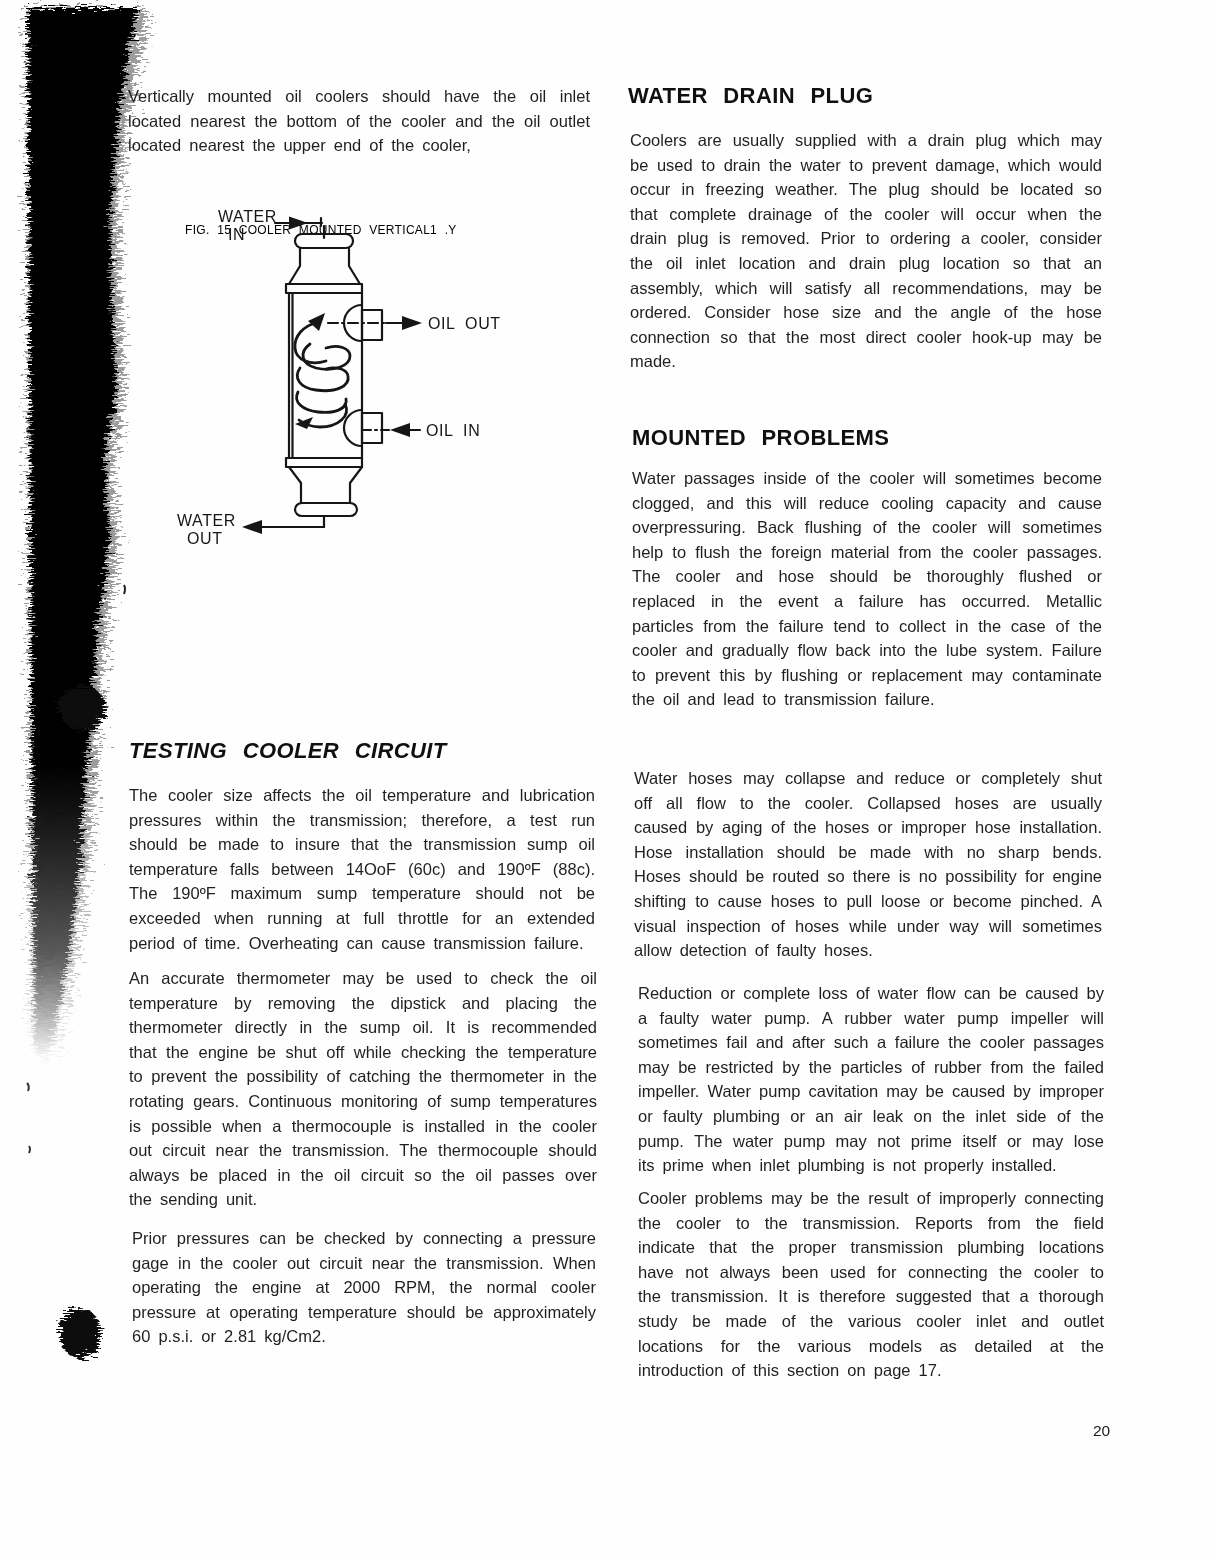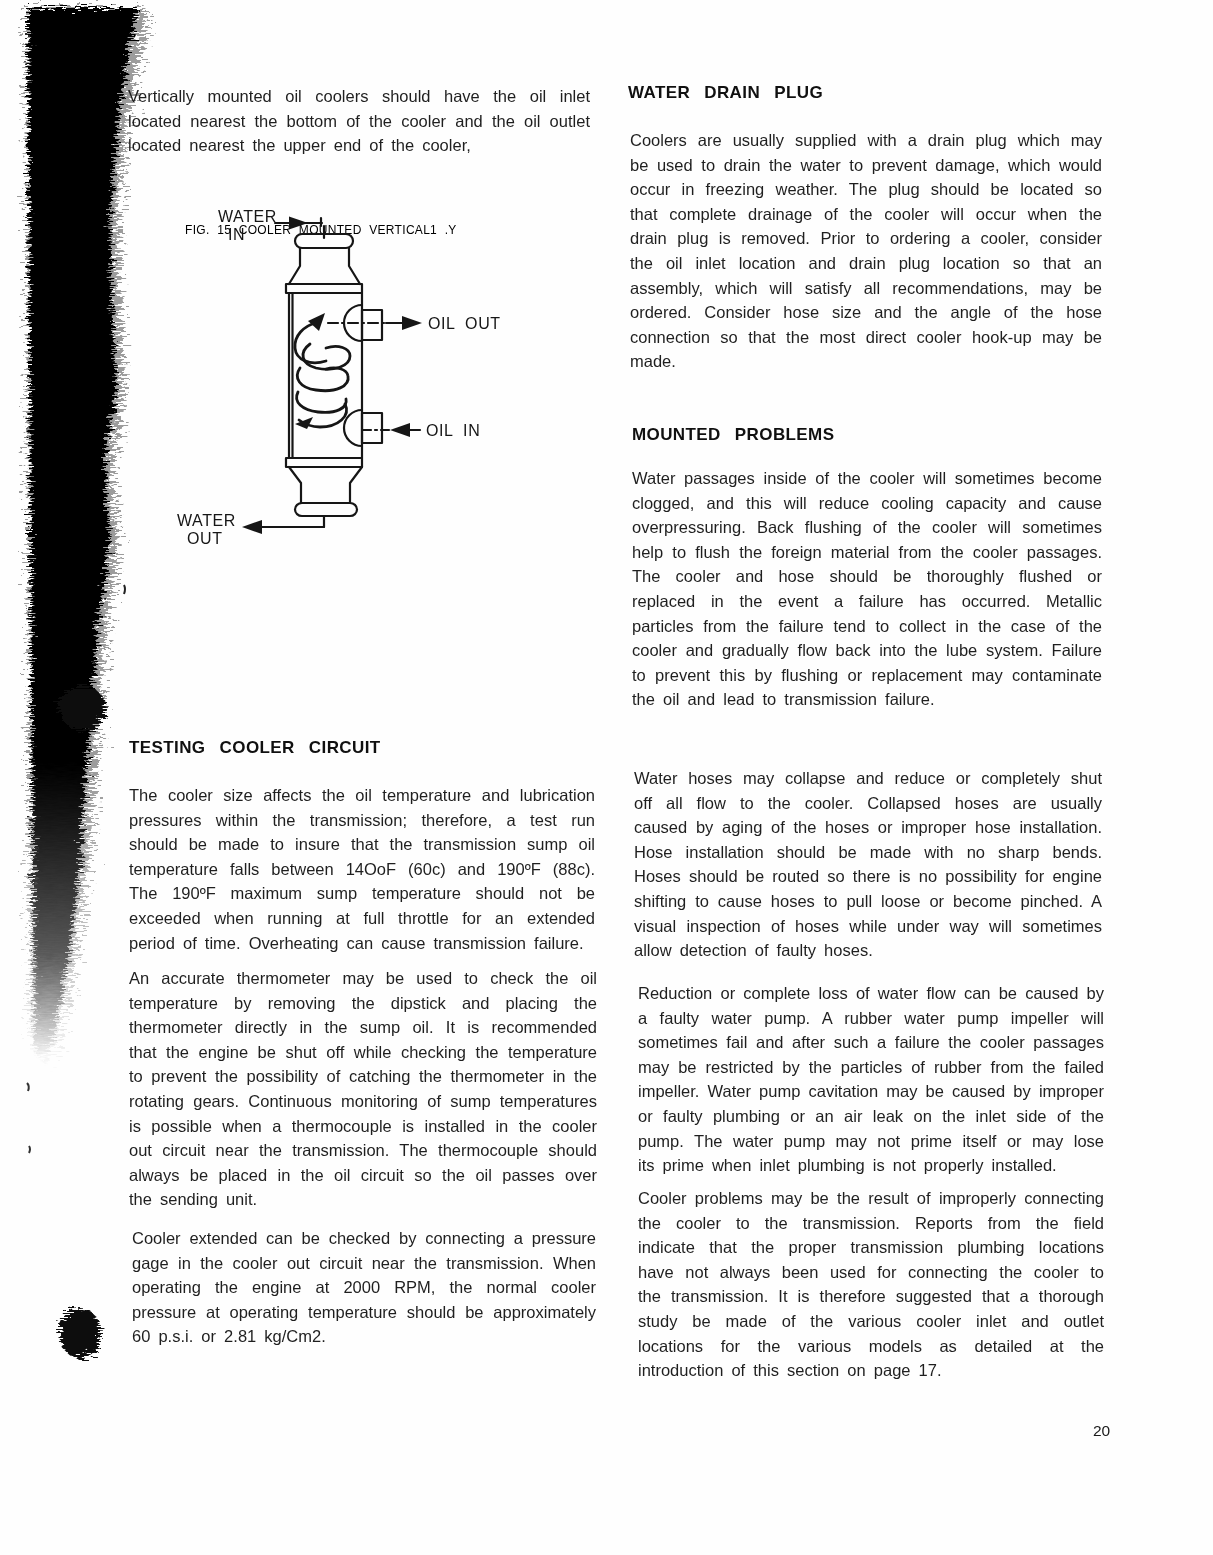--- a/index.html
+++ b/index.html
@@ -10,21 +10,21 @@
     color:#1e1e1e;
   }
   .body-text {
     position:absolute;
     font-size:16.5px; line-height:24.6px;
     text-align:justify; word-spacing:3.5px;
     color:#1f1f1f;
   }
   .heading {
     position:absolute;
-    font-size:17px; font-weight:700;
+    font-size:22px; font-weight:700;
     letter-spacing:0.4px; word-spacing:9px;
     color:#101010;
   }
   .caption {
     position:absolute;
     font-size:12px; letter-spacing:0.3px; word-spacing:4px;
     color:#000000;
     margin-top:44px;
   }
   .page-num {
@@ -141,27 +141,27 @@
     </g>
 
     <text x="218" y="222">WATER</text>
     <text x="228" y="240">IN</text>
     <text x="428" y="329">OIL  OUT</text>
     <text x="426" y="436">OIL  IN</text>
     <text x="177" y="526">WATER</text>
     <text x="187" y="544">OUT</text>
   </svg>
 
-  <div class="heading" style="left:129px; top:738px;">TESTING COOLER CIRCUIT</div>
+  <div class="heading" style="left:129px; top:738px;font-style:italic;">TESTING COOLER CIRCUIT</div>
 
   <div class="body-text" style="left:129px; top:783px; width:466px;">The cooler size affects the oil temperature and lubrication pressures within the transmission; therefore, a test run should be made to insure that the transmission sump oil temperature falls between 14OoF (60c) and 190ºF (88c). The 190ºF maximum sump temperature should not be exceeded when running at full throttle for an extended period of time. Overheating can cause transmission failure.</div>
 
   <div class="body-text" style="left:129px; top:966px; width:468px;">An accurate thermometer may be used to check the oil temperature by removing the dipstick and placing the thermometer directly in the sump oil. It is recommended that the engine be shut off while checking the temperature to prevent the possibility of catching the thermometer in the rotating gears. Continuous monitoring of sump temperatures is possible when a thermocouple is installed in the cooler out circuit near the transmission. The thermocouple should always be placed in the oil circuit so the oil passes over the sending unit.</div>
 
-  <div class="body-text" style="left:132px; top:1226px; width:464px;"><span>Cooler extended can be checked by connecting a pressure </span><span class="bold-word">gage</span><span> in the cooler out circuit near the transmission. When operating the engine at 2000 RPM, the normal cooler pressure at operating temperature should be approximately 60 p.s.i. or 2.81 kg/Cm2.</span></div>
+  <div class="body-text" style="left:132px; top:1226px; width:464px;"><span>Prior pressures can be checked by connecting a pressure </span><span class="bold-word">gage</span><span> in the cooler out circuit near the transmission. When operating the engine at 2000 RPM, the normal cooler pressure at operating temperature should be approximately 60 p.s.i. or 2.81 kg/Cm2.</span></div>
 
   <div class="heading" style="left:628px; top:83px;">WATER DRAIN PLUG</div>
 
   <div class="body-text" style="left:630px; top:128px; width:472px;">Coolers are usually supplied with a drain plug which may be used to drain the water to prevent damage, which would occur in freezing weather. The plug should be located so that complete drainage of the cooler will occur when the drain plug is removed. Prior to ordering a cooler, consider the oil inlet location and drain plug location so that an assembly, which will satisfy all recommendations, may be ordered. Consider hose size and the angle of the hose connection so that the most direct cooler hook-up may be made.</div>
 
   <div class="heading" style="left:632px; top:425px;">MOUNTED PROBLEMS</div>
 
   <div class="body-text" style="left:632px; top:466px; width:470px;">Water passages inside of the cooler will sometimes become clogged, and this will reduce cooling capacity and cause overpressuring. Back flushing of the cooler will sometimes help to flush the foreign material from the cooler passages. The cooler and hose should be thoroughly flushed or replaced in the event a failure has occurred. Metallic particles from the failure tend to collect in the case of the cooler and gradually flow back into the lube system. Failure to prevent this by flushing or replacement may contaminate the oil and lead to transmission failure.</div>
 
   <div class="body-text" style="left:634px; top:766px; width:468px;">Water hoses may collapse and reduce or completely shut off all flow to the cooler. Collapsed hoses are usually caused by aging of the hoses or improper hose installation. Hose installation should be made with no sharp bends. Hoses should be routed so there is no possibility for engine shifting to cause hoses to pull loose or become pinched. A visual inspection of hoses while under way will sometimes allow detection of faulty hoses.</div>

